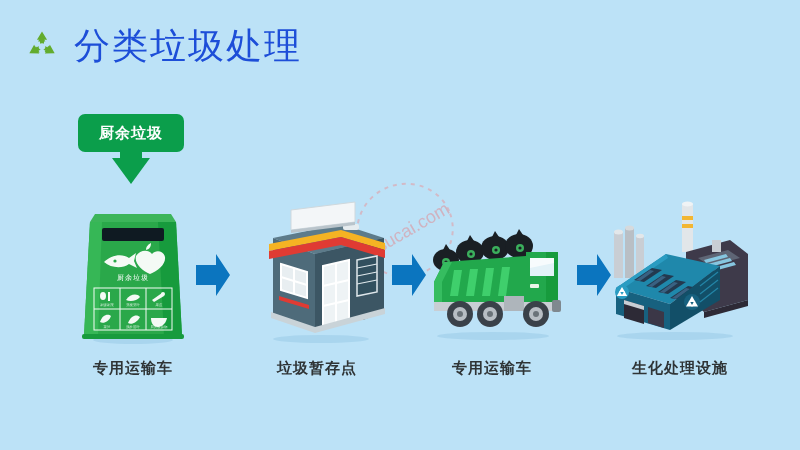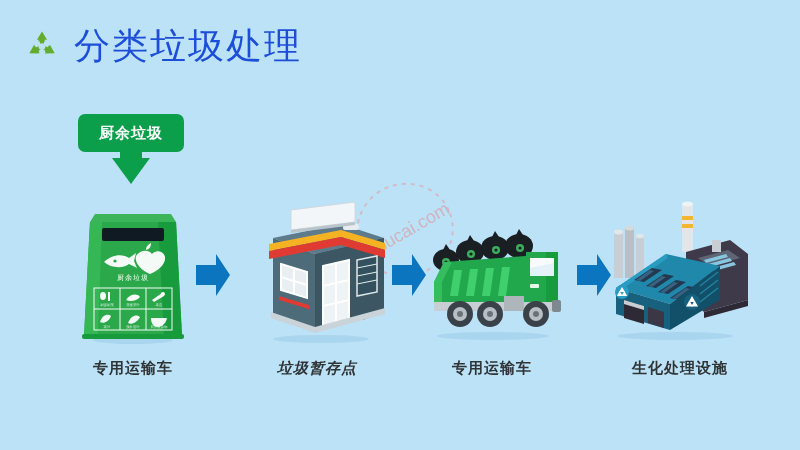--- a/index.html
+++ b/index.html
@@ -48,21 +48,21 @@
   .arrow{position:absolute;top:58px;width:34px;height:42px;}
   .a1{left:196px;} .a2{left:392px;} .a3{left:577px;}
 
   
   .captions{position:absolute;left:0;top:357px;width:800px;height:26px;}
   .cap{
     position:absolute;text-align:center;font-size:15px;color:#2f3436;
     font-weight:bold;letter-spacing:1px;white-space:nowrap;line-height:22px;
   }
   .c1{left:53px;width:160px;}
-  .c2{left:237px;width:160px;font-style:italic;}
+  .c2{left:237px;width:160px;}
   .c3{left:412px;width:160px;}
   .c4{left:600px;width:160px;}
 </style>
 </head>
 <body>
 
 <div class="stage">
 
   <div class="title-row">
     <span>

